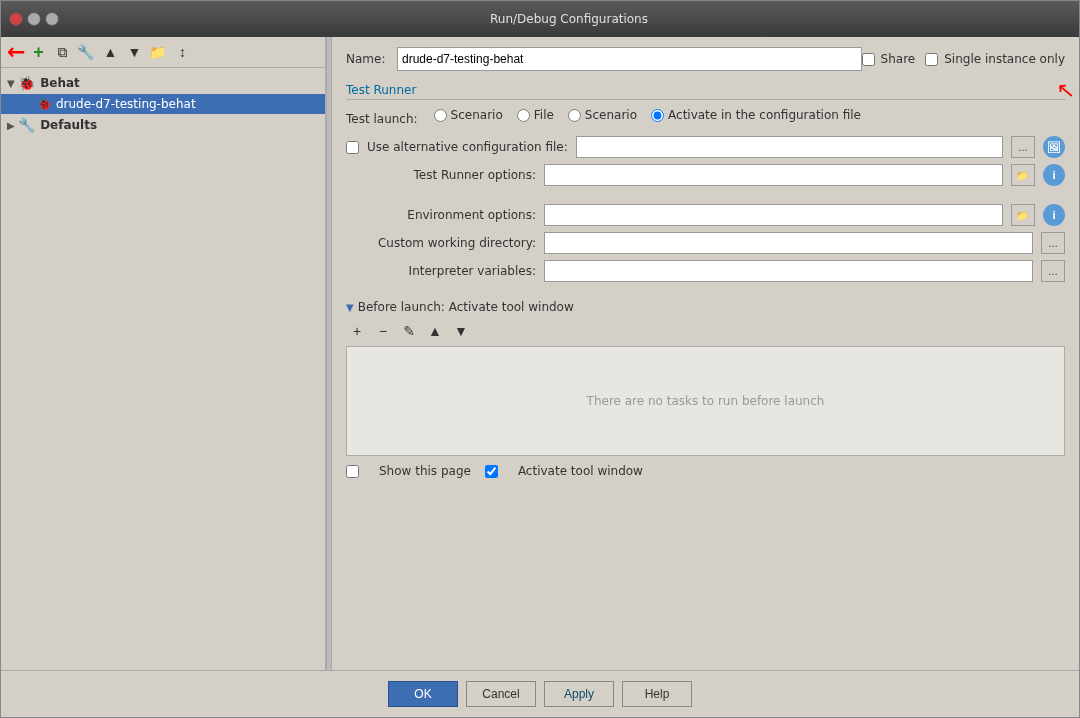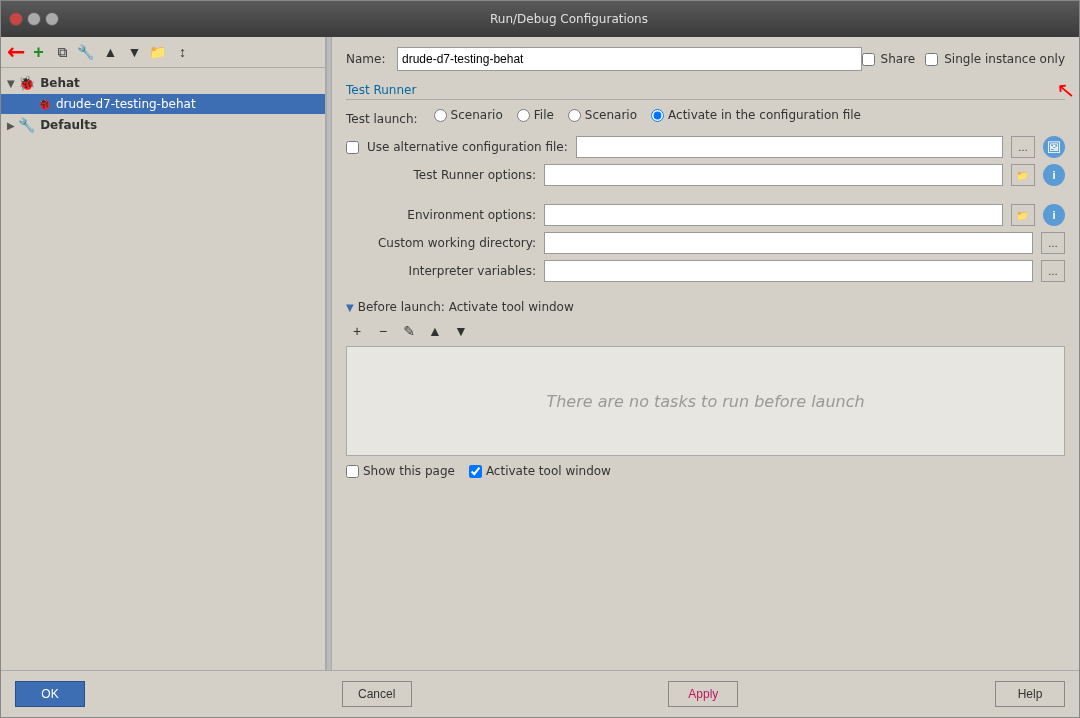--- a/index.html
+++ b/index.html
@@ -280,43 +280,42 @@
     }
 
     .before-launch-area {
       border: 1px solid #aaa;
       background: #e8e6e0;
       min-height: 110px;
       display: flex;
       align-items: center;
       justify-content: center;
       color: #999;
-      font-size: 16px;
+      font-size: 12px;
       margin-bottom: 8px;
-      font-style: italic;
     }
 
     .checkbox-row {
       display: flex;
       align-items: center;
       gap: 14px;
       font-size: 12px;
       color: #333;
     }
 
     .checkbox-label {
       display: flex;
       align-items: center;
-      gap: 4px;
+      gap: 20px;
     }
 
     
     .bottom-bar {
       display: flex;
-      justify-content: space-between;
+      justify-content: center;
       align-items: center;
       padding: 10px 14px;
       gap: 8px;
       border-top: 1px solid #aaa;
       background: #d4d0c8;
     }
 
     .btn-action {
       min-width: 70px;
       height: 26px;
@@ -328,21 +327,21 @@
       color: #333;
     }
 
     .btn-action.primary {
       background: #3d6eb4;
       color: white;
       border-color: #2a5090;
     }
 
     .btn-action:disabled {
-      color: #be185d;
+      color: #0c4a6e;
       cursor: default;
     }
 
     
     .red-arrow {
       color: red;
       font-size: 22px;
       font-weight: bold;
       line-height: 1;
     }

